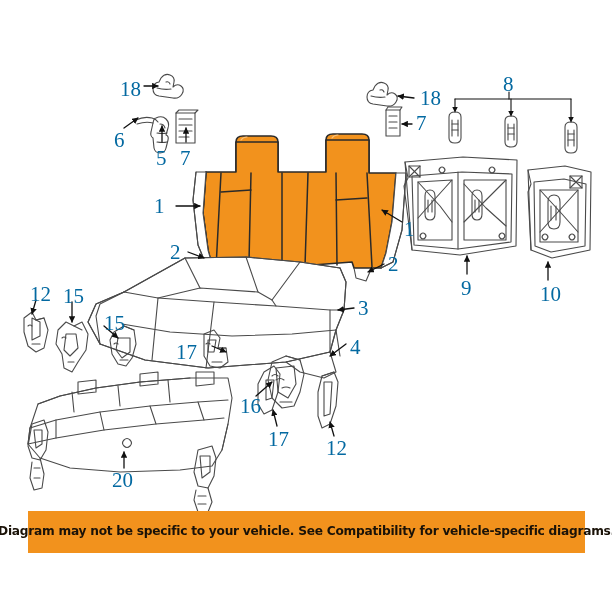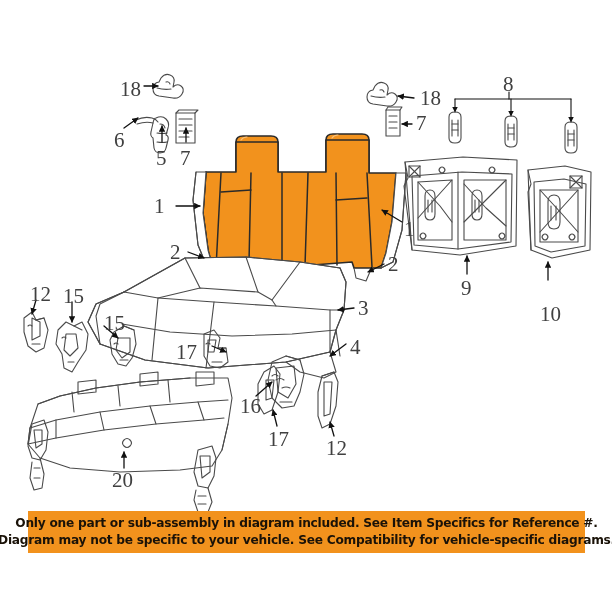--- a/index.html
+++ b/index.html
@@ -19,21 +19,21 @@
     position: absolute;
     left: 0;
     top: 0;
     width: 612px;
     height: 612px;
   }
   .callout {
     position: absolute;
     font-family: "Liberation Serif", serif;
     font-size: 21px;
-    color: #404040;
+    color: #0369a1;
     line-height: 1;
     white-space: nowrap;
     user-select: none;
   }
   #disclaimer-banner {
     position: absolute;
     left: 28px;
     top: 511px;
     width: 557px;
     height: 42px;
@@ -375,30 +375,29 @@
   <div class="callout" style="left:170px;  top:242px;">2</div>
   <div class="callout" style="left:388px;  top:254px;">2</div>
   <div class="callout" style="left:358px;  top:298px;">3</div>
   <div class="callout" style="left:350px;  top:337px;">4</div>
   <div class="callout" style="left:156px;  top:148px;">5</div>
   <div class="callout" style="left:114px;  top:130px;">6</div>
   <div class="callout" style="left:180px;  top:148px;">7</div>
   <div class="callout" style="left:416px;  top:113px;">7</div>
   <div class="callout" style="left:503px;  top:74px;">8</div>
   <div class="callout" style="left:461px;  top:278px;">9</div>
-  <div class="callout" style="left:540px;  top:284px;margin-top:20px;">10</div>
+  <div class="callout" style="left:540px;  top:284px;">10</div>
   <div class="callout" style="left:30px;   top:284px;">12</div>
   <div class="callout" style="left:326px;  top:438px;">12</div>
   <div class="callout" style="left:63px;   top:286px;">15</div>
   <div class="callout" style="left:268px;  top:429px;">17</div>
   <div class="callout" style="left:104px;   top:313px;">15</div>
   <div class="callout" style="left:240px;  top:396px;">16</div>
   <div class="callout" style="left:176px;  top:342px;">17</div>
   <div class="callout" style="left:120px;  top:79px;">18</div>
   <div class="callout" style="left:420px;  top:88px;">18</div>
   <div class="callout" style="left:112px;  top:470px;">20</div>
 
   <div id="disclaimer-banner">
-    <div class="line">Only one part or sub-assembly in diagram included. See Item Specifics for Reference #.</div>
     <div class="line">Diagram may not be specific to your vehicle. See Compatibility for vehicle-specific diagrams.</div>
   </div>
 
 </div>
 
 </body></html>

